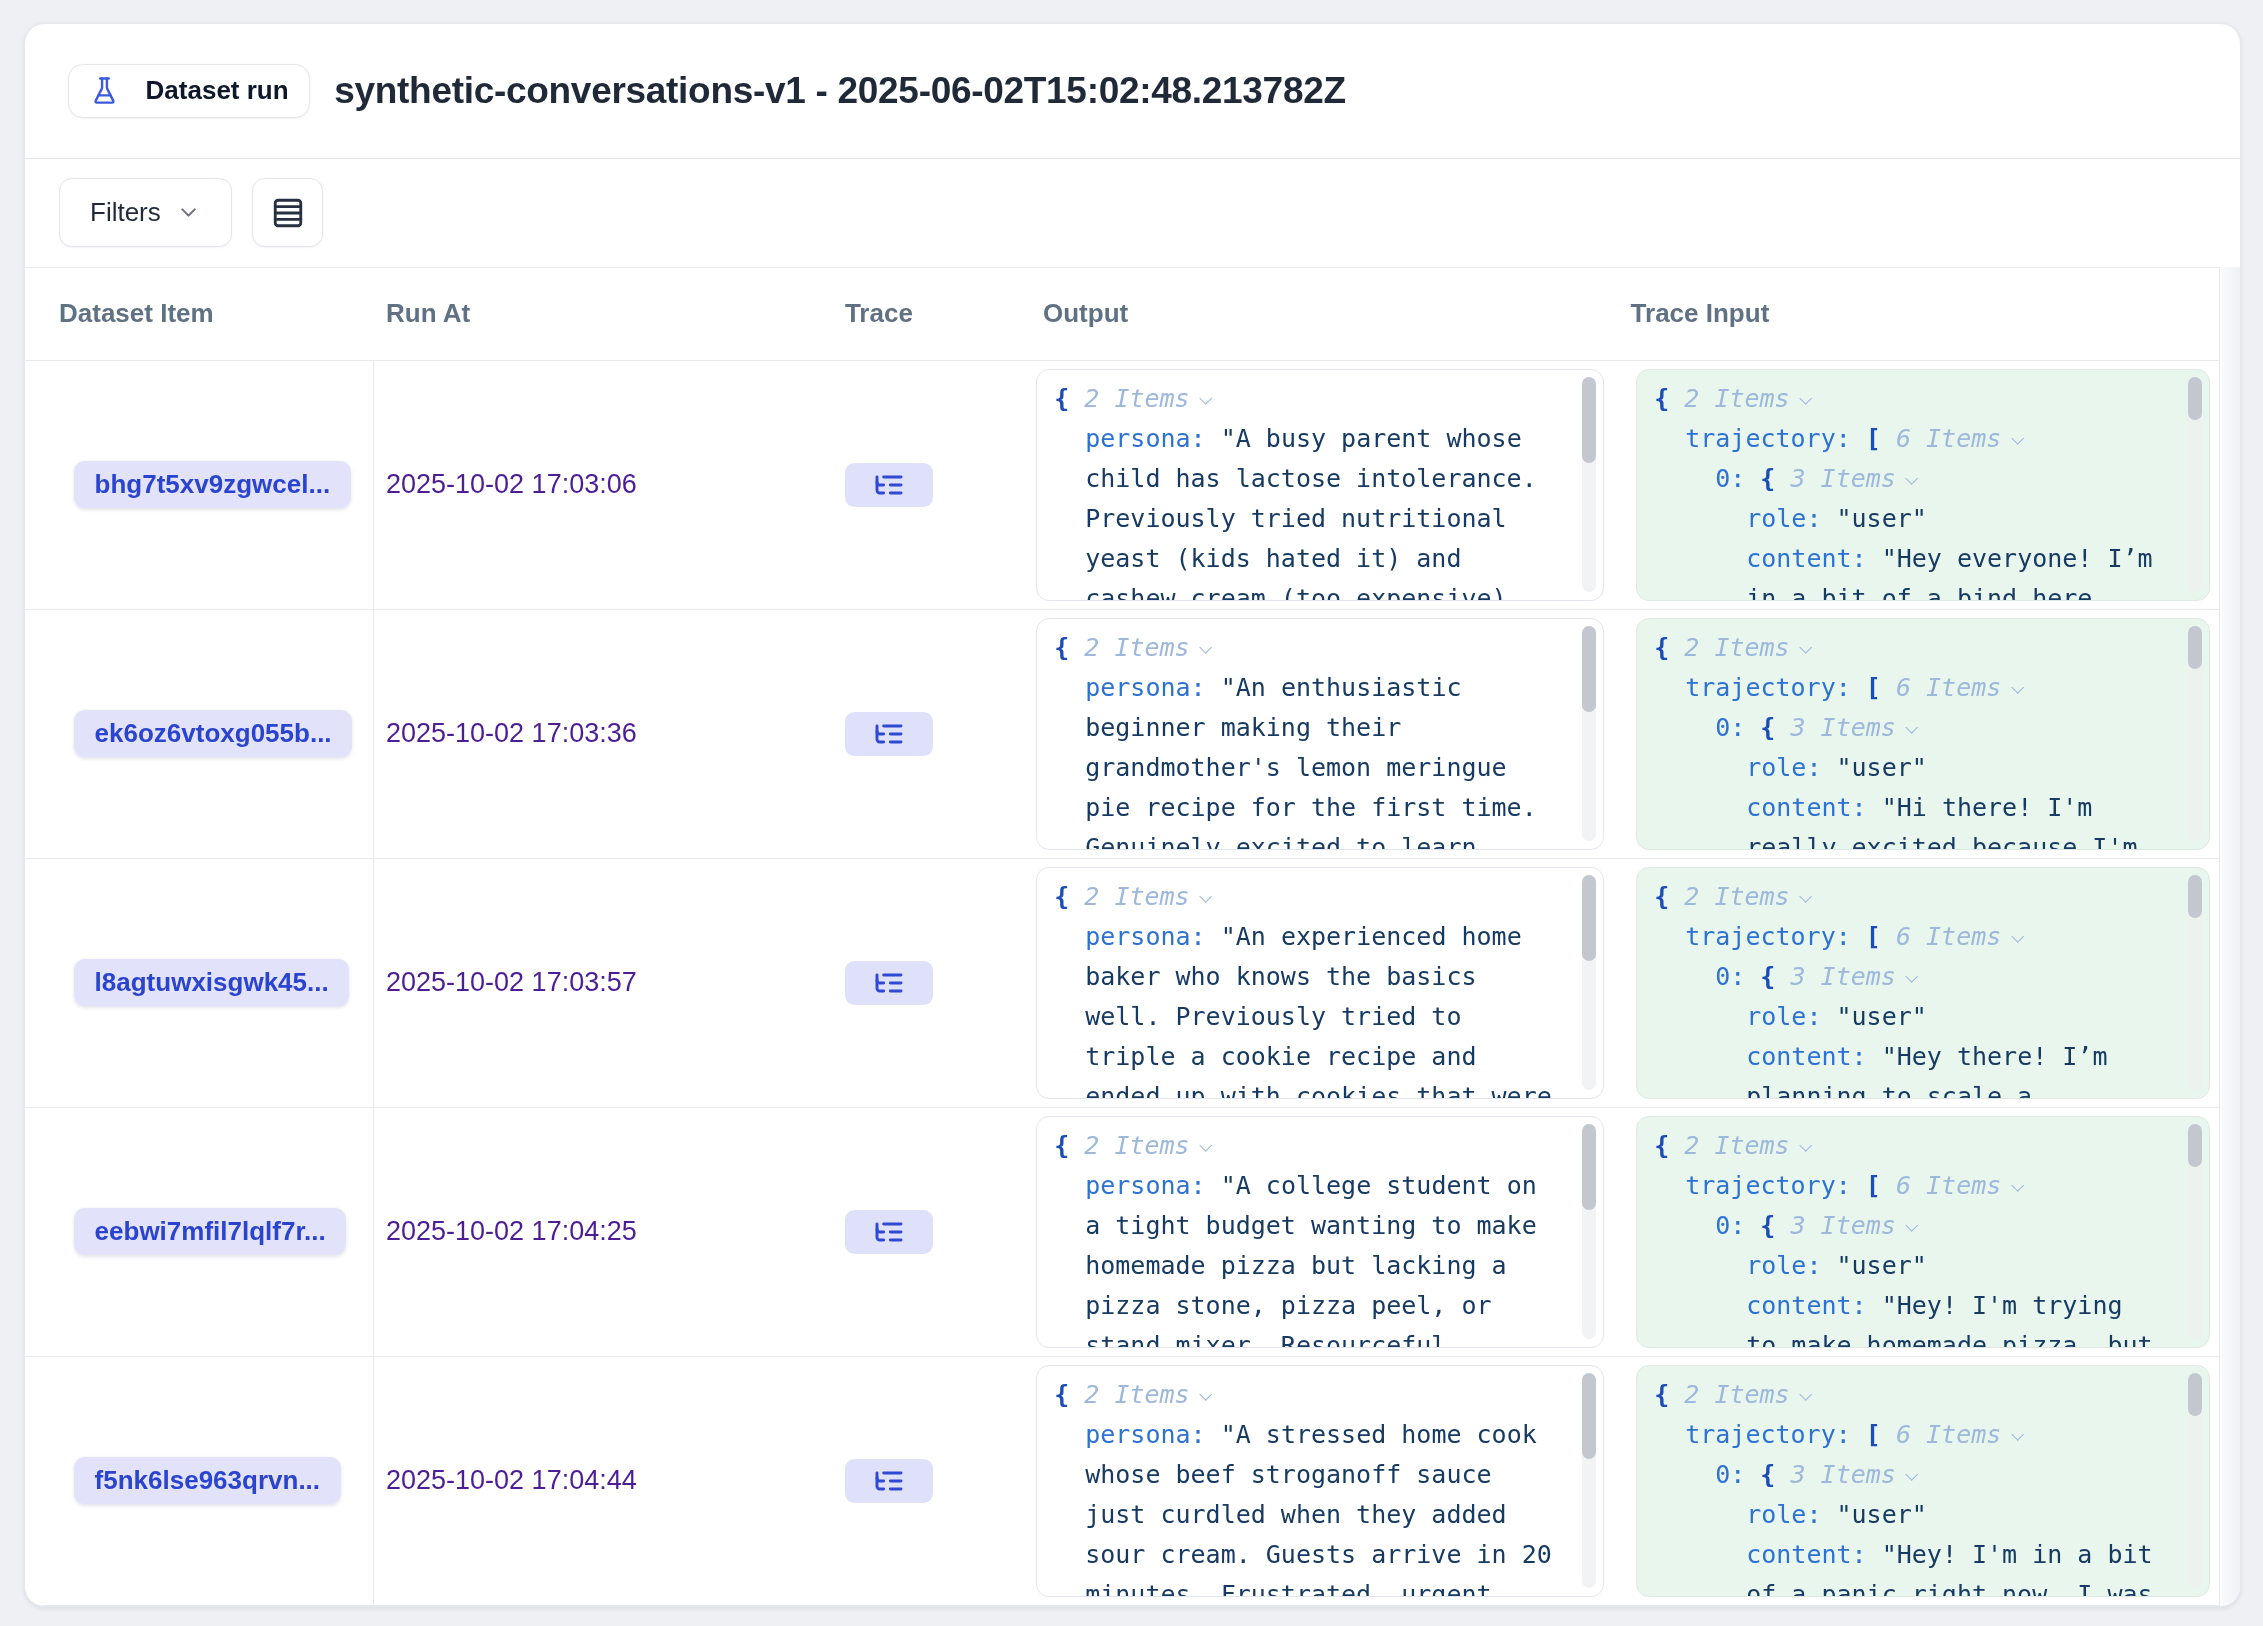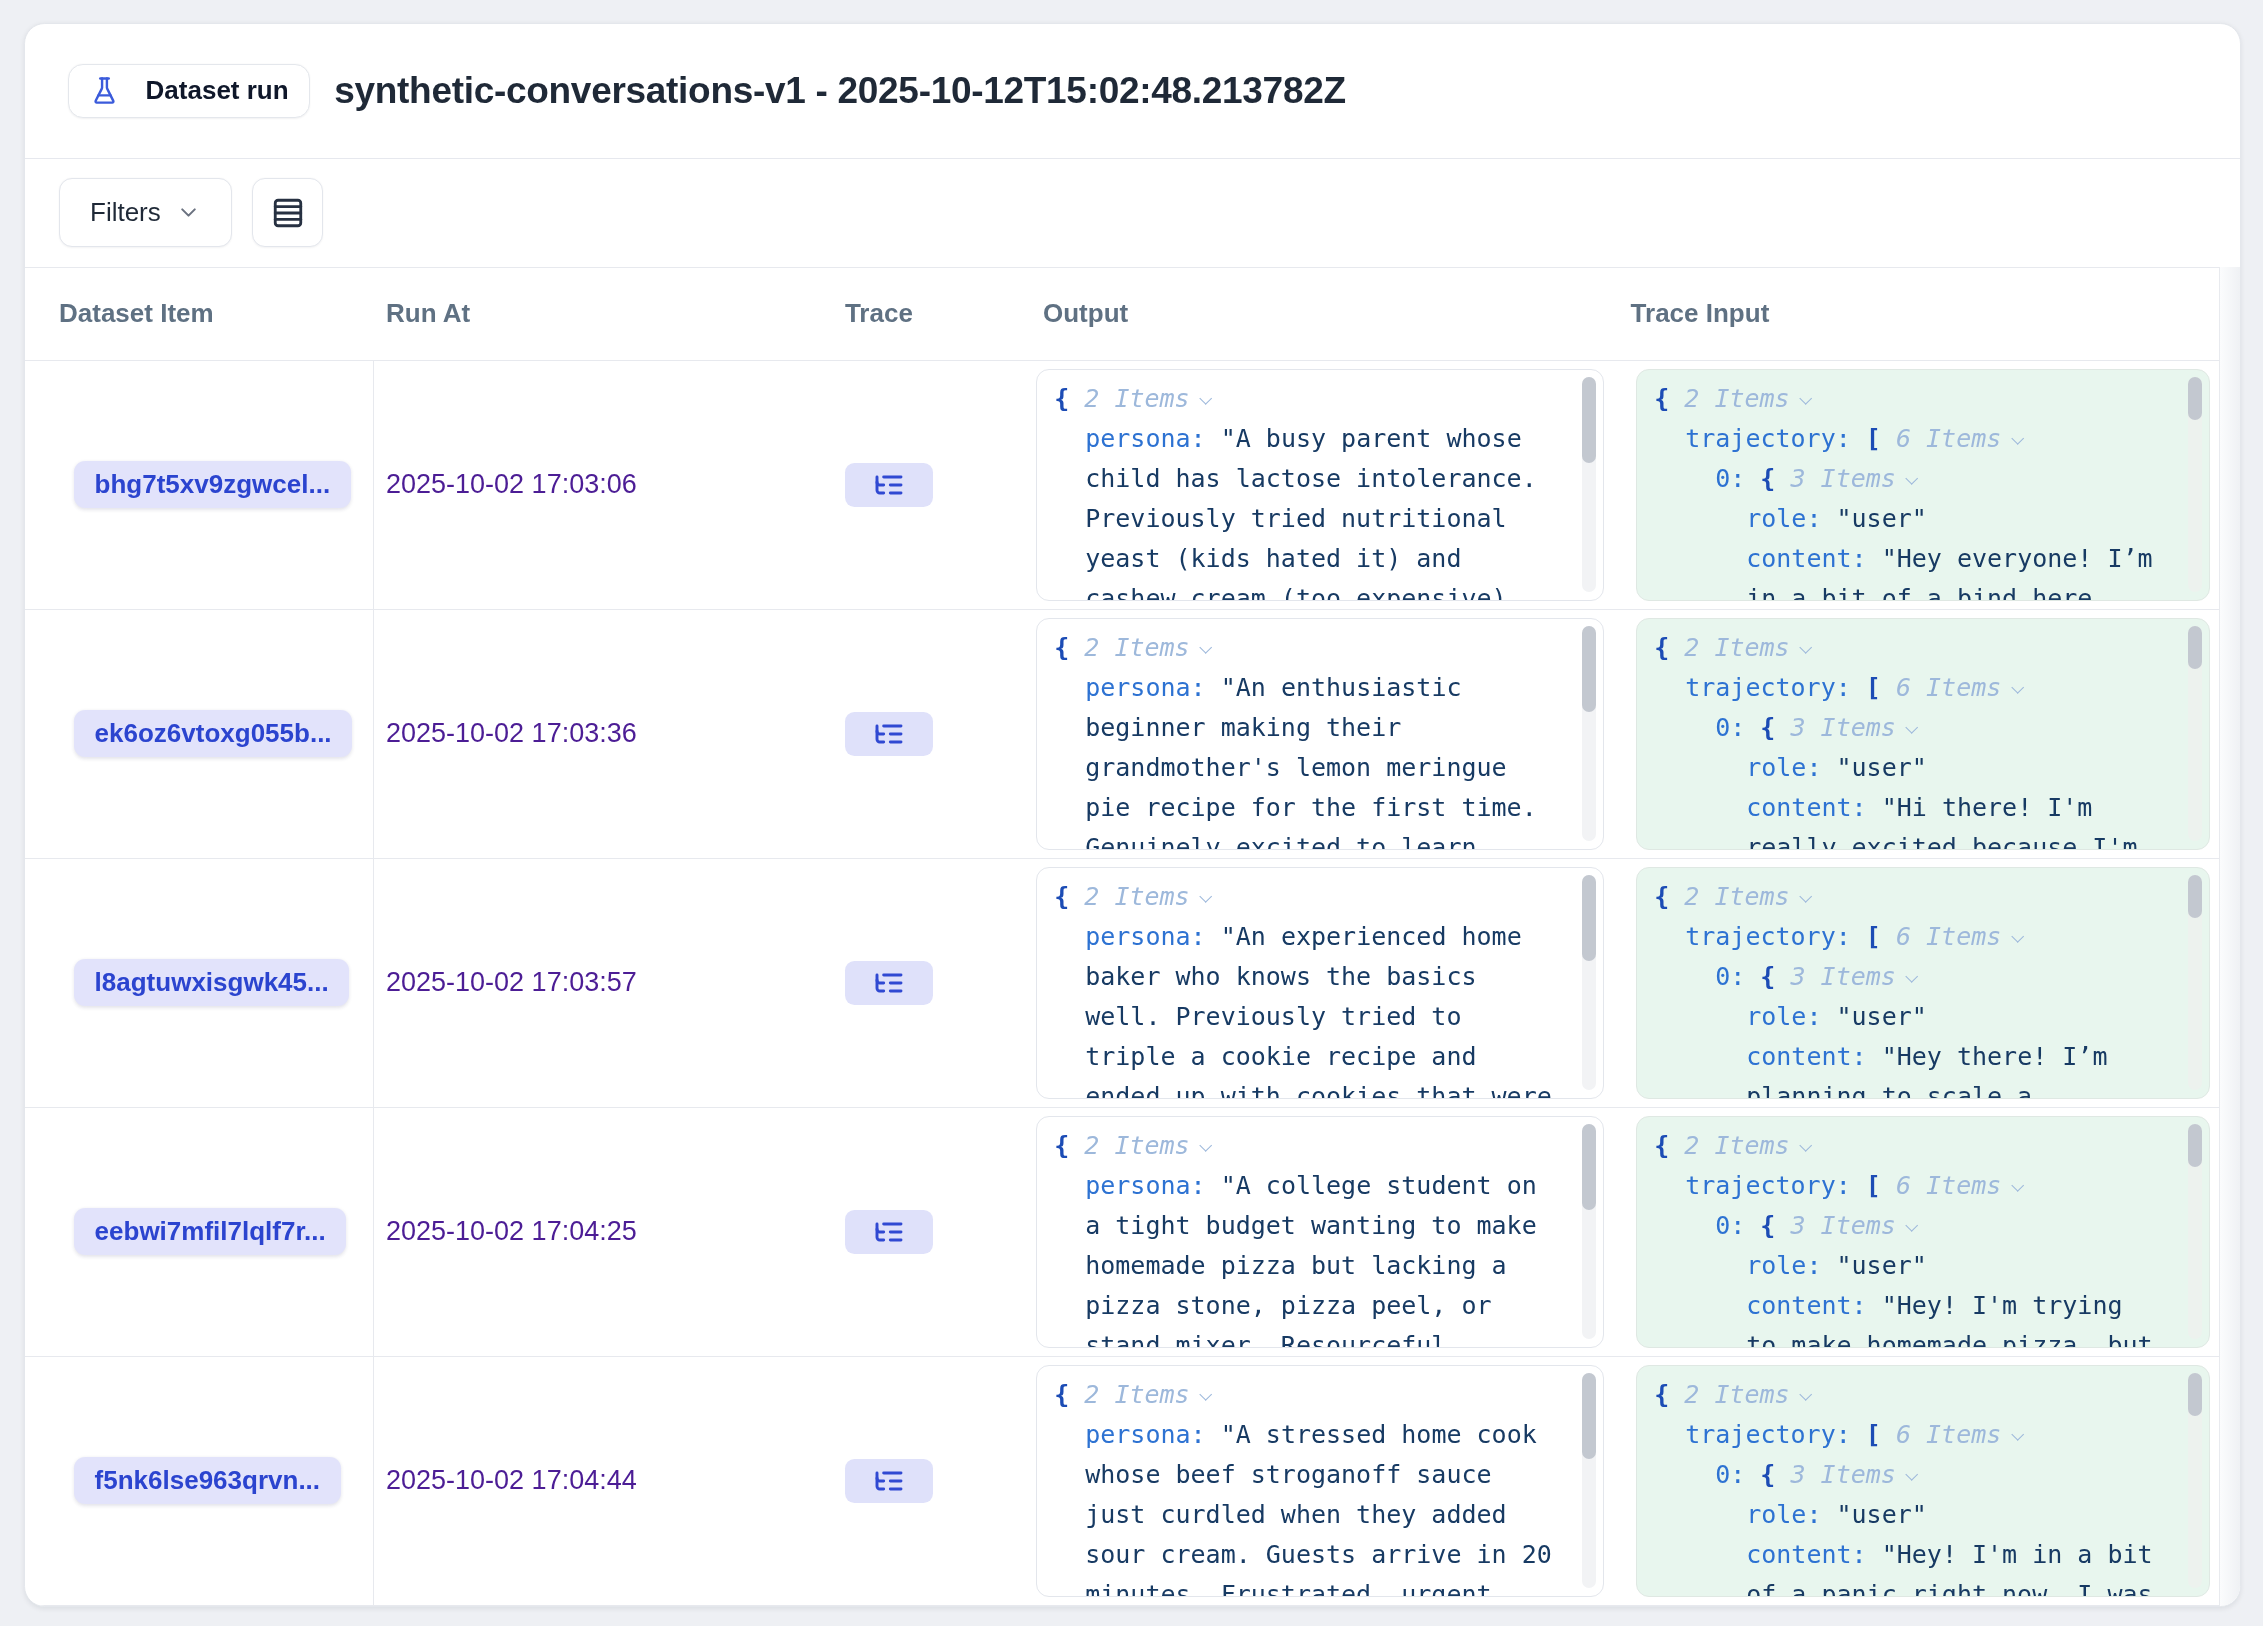--- a/index.html
+++ b/index.html
@@ -125,21 +125,21 @@
     <span class="run-badge">
       <span>
         <svg width="29" height="29" viewBox="0 0 24 24" fill="none" stroke="#3b5bdb" stroke-width="2" stroke-linecap="round" stroke-linejoin="round">
           <path d="M10 2v7.527a2 2 0 0 1-.211.896L4.72 20.55a1 1 0 0 0 .9 1.45h12.76a1 1 0 0 0 .9-1.45l-5.069-10.127A2 2 0 0 1 14 9.527V2"></path>
           <path d="M8.5 2h7"></path>
             <path d="M7 16h10"></path>
         </svg>
       </span>
       <span>Dataset run</span>
     </span>
-    <span class="title">synthetic-conversations-v1 - 2025-10-12T15:02:48.213782Z</span>
+    <span class="title">synthetic-conversations-v1 - 2025-06-02T15:02:48.213782Z</span>
   </div>
 
   <div class="toolbar">
     <button class="btn">
       <span>Filters</span>
       <span class="dd-chev">
         <svg width="25" height="25" viewBox="0 0 24 24" fill="none" stroke="#6b7280" stroke-width="2" stroke-linecap="round" stroke-linejoin="round">
             <path d="m6 9 6 6 6-6"></path>
           </svg>
       </span>

